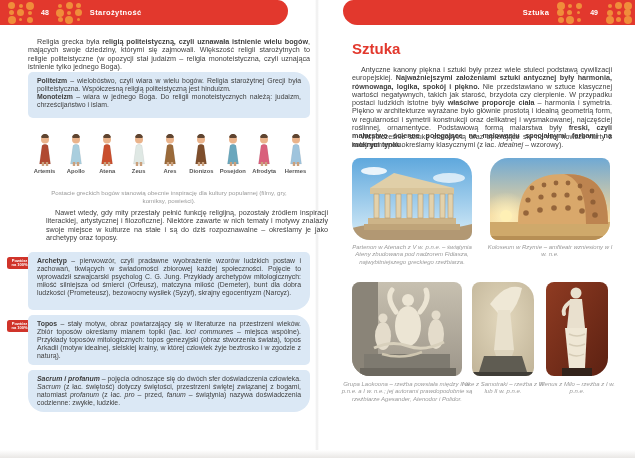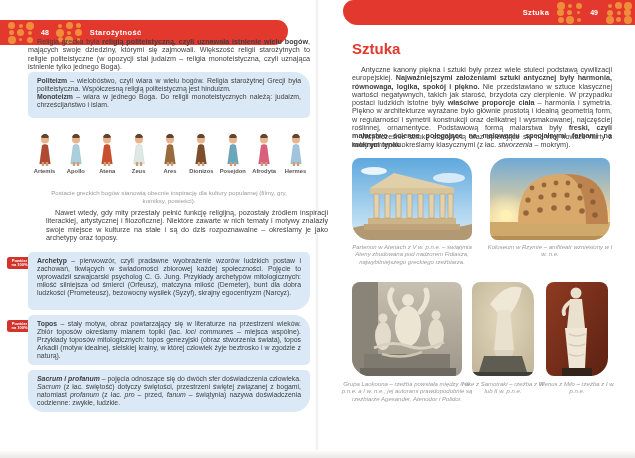--- a/index.html
+++ b/index.html
@@ -2,21 +2,21 @@
 <html lang="pl"><head>
 <meta charset="utf-8">
 <style>
   html,body{margin:0;padding:0;}
   body{
     width:635px;height:458px;position:relative;background:#ffffff;
     font-family:"Liberation Sans", sans-serif;color:#3e3e3e;overflow:hidden;
   }
   
   .band{position:absolute;top:0;height:25px;background:#e2382d;display:flex;align-items:center;box-sizing:border-box;}
-  .band-left{left:0;width:288px;border-radius:0 12px 16px 0;gap:7px;padding-left:7px;margin-top:20px;}
+  .band-left{left:0;width:288px;border-radius:0 12px 16px 0;gap:7px;padding-left:7px;}
   .band-right{right:0;width:292px;border-radius:12px 0 0 16px;justify-content:flex-end;gap:7px;padding-right:3px;}
   .page-num{color:#fff;font-size:7px;font-weight:bold;}
   .chapter-label{color:#fff;font-size:7.5px;font-weight:bold;letter-spacing:.4px;}
   .dot-cluster{display:grid;grid-template-columns:repeat(3,9px);grid-auto-rows:7px;align-items:center;justify-items:center;}
   .dot{border-radius:50%;background:#f08d3a;display:block;}
   
   .para{position:absolute;font-size:7.2px;line-height:8.3px;text-align:justify;color:#3e3e3e;}
   .indent{text-indent:9px;}
   .defbox{position:absolute;left:28px;width:282px;background:#dbe8f5;border-radius:5px 14px 14px 5px;
           padding:5px 9px;box-sizing:border-box;font-size:6.9px;line-height:8px;text-align:justify;color:#3e3e3e;}
@@ -220,21 +220,21 @@
     <span class="dot" style="width:8px;height:8px"></span>
       <span class="dot" style="width:5px;height:5px"></span>
       <span class="dot" style="width:8px;height:8px"></span>
   </span>
 </div>
 
 <div class="section-title">Sztuka</div>
 
 <div class="para indent" style="left:352px;top:66px;width:260px;"><span>Antyczne kanony piękna i sztuki były przez wiele stuleci podstawą cywilizacji europejskiej. </span><span class="b">Najważniejszymi założeniami sztuki antycznej były harmonia, równowaga, logika, spokój i piękno.</span><span> Nie przedstawiano w sztuce klasycznej wartości negatywnych, takich jak starość, brzydota czy cierpienie. W przypadku postaci ludzkich istotne były </span><span class="b">właściwe proporcje ciała</span><span> – harmonia i symetria. Piękno w architekturze wyrażane było głównie prostotą i idealną geometrią form, w regularności i symetrii konstrukcji oraz delikatnej i wysmakowanej, najczęściej roślinnej, ornamentyce. Podstawową formą malarstwa były </span><span class="b">freski, czyli malarstwo ścienne polegające na malowaniu specjalnymi farbami na mokrym tynku</span><span>.</span></div>
 
-<div class="para indent" style="left:352px;top:133px;width:260px;"><span>Współcześnie sztukę starożytną oraz opierające się na niej nowsze nurty z kolejnych epok określamy klasycznymi (z łac. </span><span class="i">stworzenia</span><span> – mokrym).</span></div>
+<div class="para indent" style="left:352px;top:133px;width:260px;"><span>Współcześnie sztukę starożytną oraz opierające się na niej nowsze nurty z kolejnych epok określamy klasycznymi (z łac. </span><span class="i">idealnej</span><span> – wzorowy).</span></div>
 
 <div class="figure" style="left:352px;top:158px;width:120px;height:82px;border-radius:8px 18px 8px 18px;">
   <svg width="120" height="82" viewBox="0 0 120 82">
     <defs>
       <linearGradient id="sky1" x1="0" y1="0" x2="0" y2="1">
         <stop offset="0" stop-color="#5fa8dd"></stop>
           <stop offset="1" stop-color="#d8edf8"></stop>
       </linearGradient>
     </defs>
     <rect width="120" height="82" fill="url(#sky1)"></rect>

